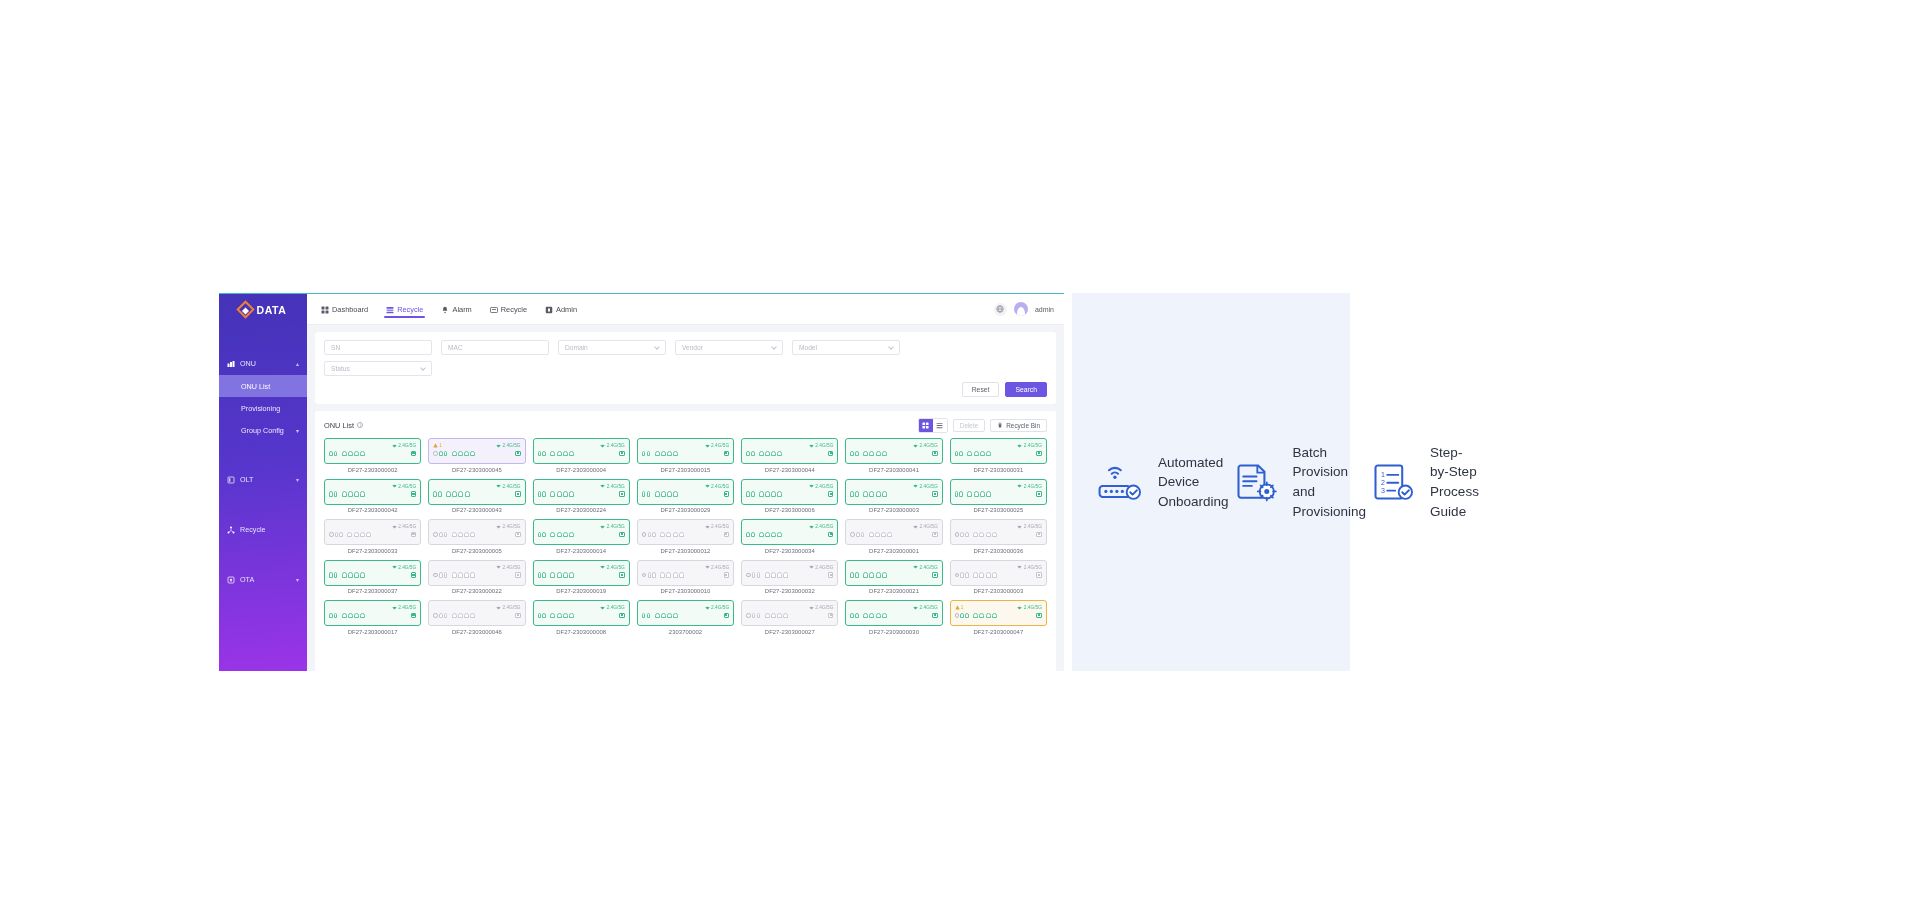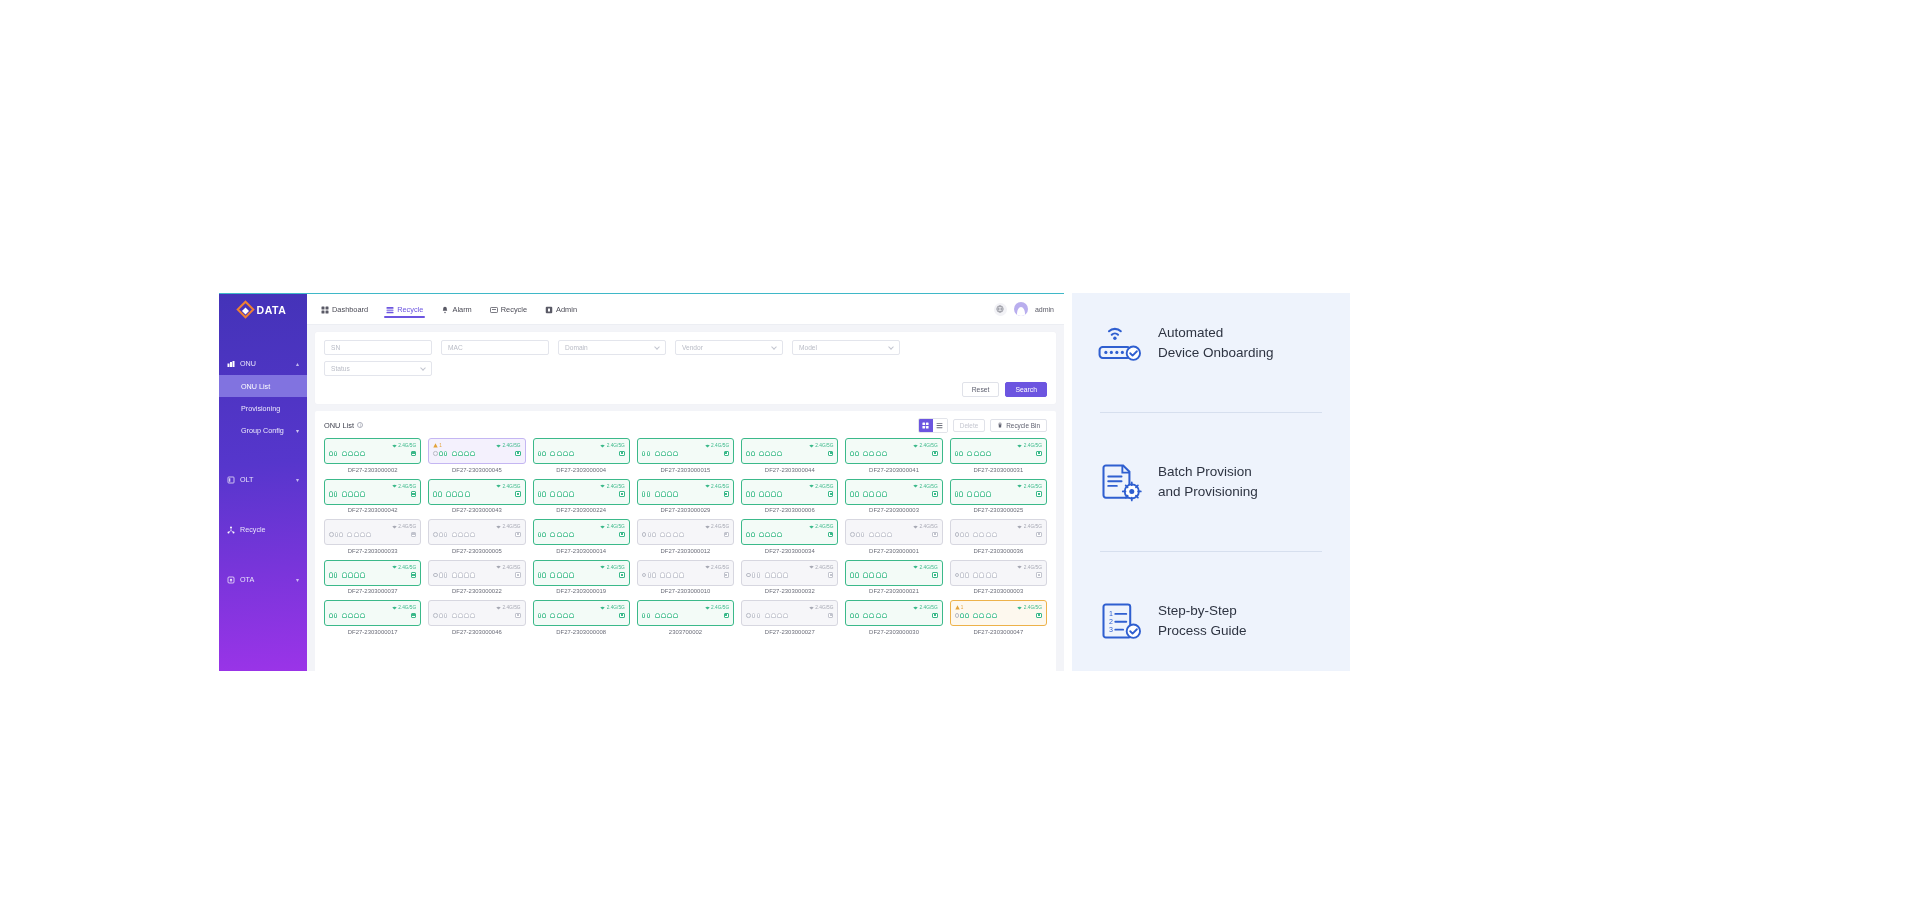--- a/index.html
+++ b/index.html
@@ -214,21 +214,21 @@
   .device.offline .led { border-color: #c2c4ce; }
   .device.offline .led::after { background: #c2c4ce; }
   .sn { font-size: 5.9px; color: #6a6c78; margin-top: 2.5px; letter-spacing: .05px; }
 
   
   .features {
     position: absolute; left: 1072px; top: 293px;
     width: 278px; height: 378px;
     background: #eef3fc;
     padding: 30px 26px;
-    display: flex; flex-direction: column; justify-content: space-between;
+    display: flex; flex-direction: row; justify-content: space-between;
   }
   .feature {
     display: flex; align-items: center; gap: 16px;
   }
   .feat-ico { width: 44px; height: 40px; flex: 0 0 44px; }
   .feat-ico svg { width: 100%; height: 100%; }
   .feat-label {
     font-size: 13.5px; color: #2e3442; line-height: 1.45;
     white-space: pre-line;
   }

